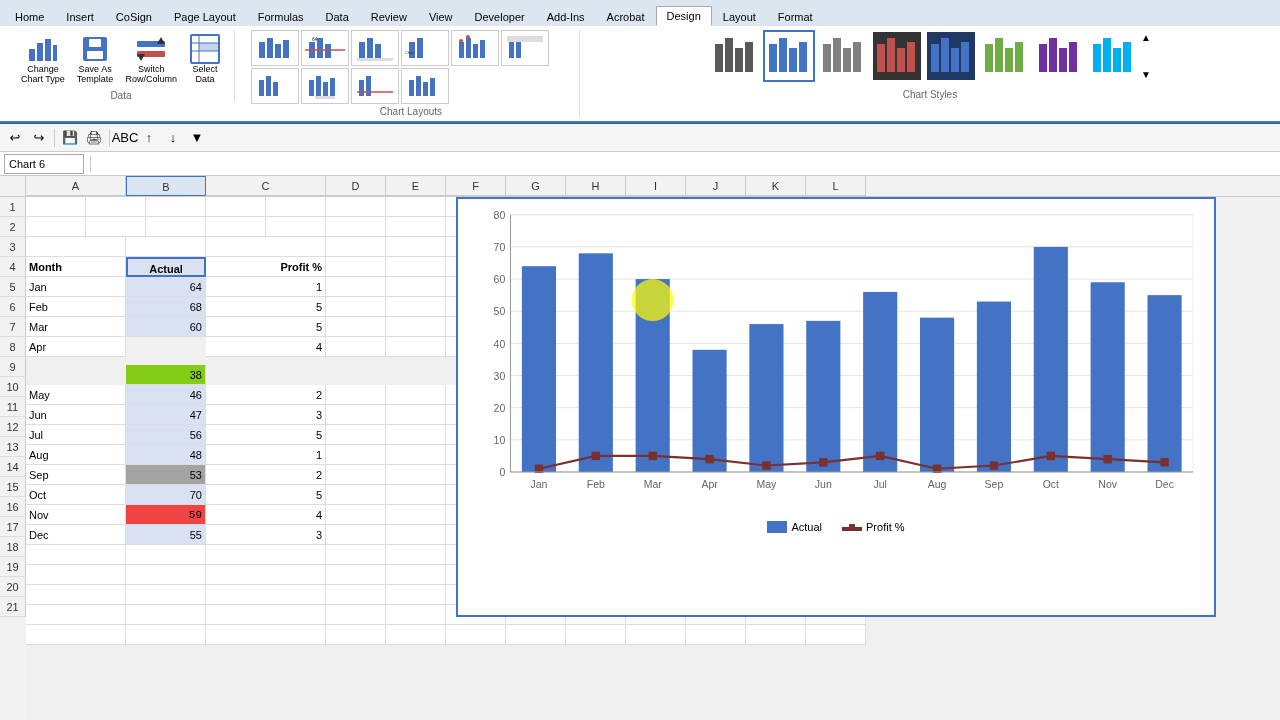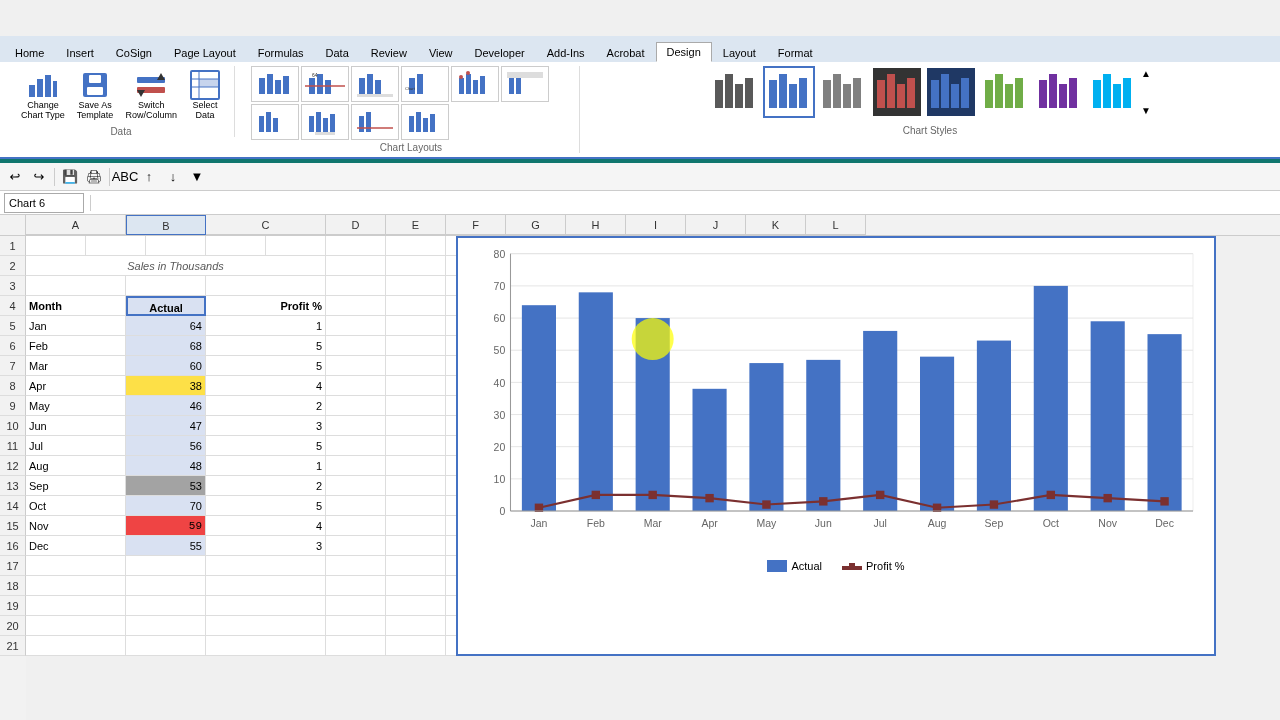--- a/index.html
+++ b/index.html
@@ -1,19 +1,19 @@
 <!DOCTYPE html>
 <html><head>
   <meta charset="utf-8">
   <style>
     * { margin: 0; padding: 0; box-sizing: border-box; }
     body { font-family: 'Segoe UI', Arial, sans-serif; font-size: 12px; background: #f0f0f0; width: 1280px; height: 720px; overflow: hidden; }
 
     
-    .ribbon { background: #f5f5f5; border-bottom: 4px solid #0f766e; margin-top: 36px; }
+    .ribbon { background: #f5f5f5; border-bottom: 1px solid #0f766e; }
     .ribbon-tabs { display: flex; background: #dce6f1; height: 26px; align-items: flex-end; padding-left: 4px; }
     .ribbon-tab { padding: 3px 10px; font-size: 11px; cursor: pointer; border: 1px solid transparent; border-bottom: none; background: #dce6f1; }
     .ribbon-tab.active { background: #fff; border-color: #aaa; border-bottom: 1px solid #fff; z-index: 1; }
 
     .ribbon-content { background: #fff; border-bottom: 2px solid #4472c4; padding: 4px 8px; display: flex; align-items: flex-start; gap: 8px; min-height: 82px; }
     .ribbon-group { display: flex; flex-direction: column; align-items: center; border-right: 1px solid #ddd; padding: 0 8px; min-height: 70px; justify-content: space-between; }
     .ribbon-group-label { font-size: 10px; color: #666; margin-top: 2px; }
     .ribbon-group-buttons { display: flex; gap: 2px; align-items: center; }
     .ribbon-btn { display: flex; flex-direction: column; align-items: center; padding: 2px 4px; cursor: pointer; border: 1px solid transparent; border-radius: 2px; min-width: 36px; }
     .ribbon-btn-icon { width: 32px; height: 32px; display: flex; align-items: center; justify-content: center; font-size: 20px; }
@@ -382,21 +382,20 @@
           <div class="cell" style="width: 60px; min-width: 60px;"></div>
           <div class="cell" style="width: 60px; min-width: 60px;"></div>
           <div class="cell" style="width: 60px; min-width: 60px;"></div>
           <div class="cell" style="width: 60px; min-width: 60px;"></div>
           <div class="cell" style="width: 60px; min-width: 60px;"></div>
           <div class="cell" style="width: 60px; min-width: 60px;"></div>
           <div class="cell" style="width: 60px; min-width: 60px;"></div>
           <div class="cell" style="width: 60px; min-width: 60px;"></div>
         </div>
         <div class="grid-row">
-          <div class="cell col-a" style="font-style: italic; color: rgb(89, 89, 89); text-align: center; width: 300px;">Sales in Thousands</div>
           <div class="cell" style="width: 60px; min-width: 60px;"></div>
           <div class="cell" style="width: 60px; min-width: 60px;"></div>
           <div class="cell" style="width: 60px; min-width: 60px;"></div>
           <div class="cell" style="width: 60px; min-width: 60px;"></div>
           <div class="cell" style="width: 60px; min-width: 60px;"></div>
           <div class="cell" style="width: 60px; min-width: 60px;"></div>
           <div class="cell" style="width: 60px; min-width: 60px;"></div>
           <div class="cell" style="width: 60px; min-width: 60px;"></div>
           <div class="cell" style="width: 60px; min-width: 60px;"></div>
         </div>
@@ -465,21 +464,21 @@
           <div class="cell" style="width: 60px; min-width: 60px;"></div>
           <div class="cell" style="width: 60px; min-width: 60px;"></div>
           <div class="cell" style="width: 60px; min-width: 60px;"></div>
           <div class="cell" style="width: 60px; min-width: 60px;"></div>
           <div class="cell" style="width: 60px; min-width: 60px;"></div>
           <div class="cell" style="width: 60px; min-width: 60px;"></div>
           <div class="cell" style="width: 60px; min-width: 60px;"></div>
         </div>
         <div class="grid-row">
           <div class="cell col-a">Apr</div>
-          <div class="cell col-b right-align" style="background: #fde047;">38</div>
+          <div class="cell col-b right-align" style="background: #84cc16; margin-top: 28px;">38</div>
           <div class="cell col-c right-align">4</div>
           <div class="cell" style="width: 60px; min-width: 60px;"></div>
           <div class="cell" style="width: 60px; min-width: 60px;"></div>
           <div class="cell" style="width: 60px; min-width: 60px;"></div>
           <div class="cell" style="width: 60px; min-width: 60px;"></div>
           <div class="cell" style="width: 60px; min-width: 60px;"></div>
           <div class="cell" style="width: 60px; min-width: 60px;"></div>
           <div class="cell" style="width: 60px; min-width: 60px;"></div>
           <div class="cell" style="width: 60px; min-width: 60px;"></div>
           <div class="cell" style="width: 60px; min-width: 60px;"></div>

